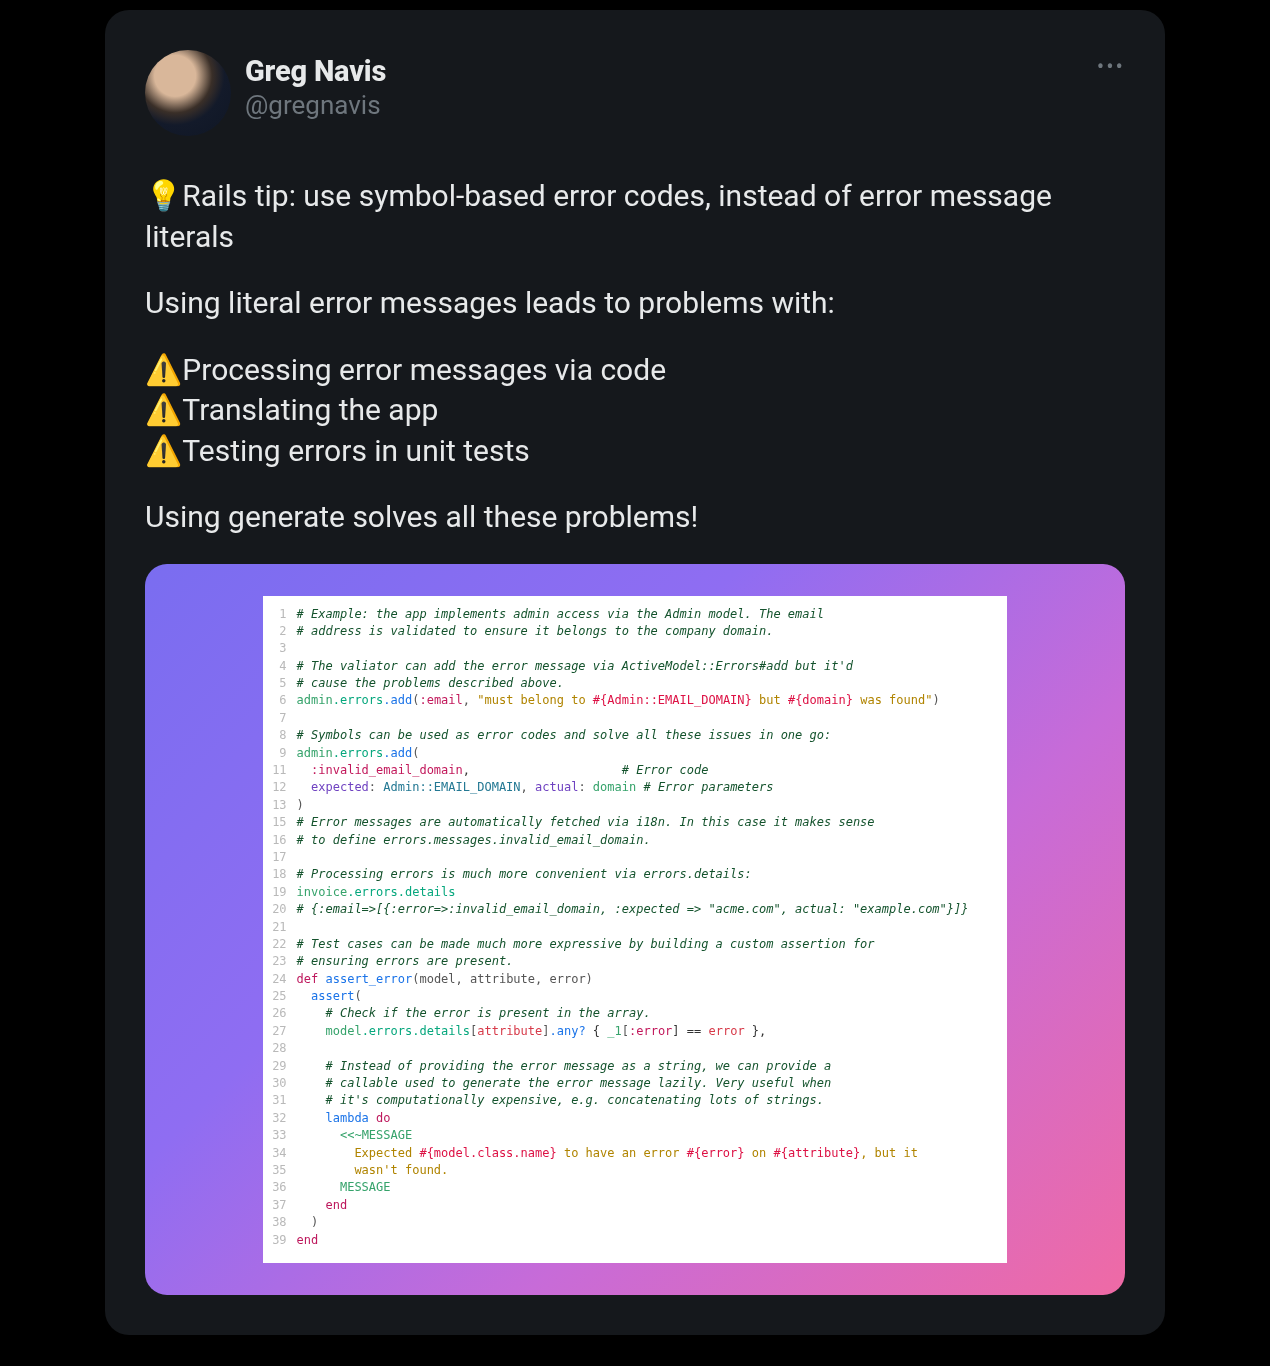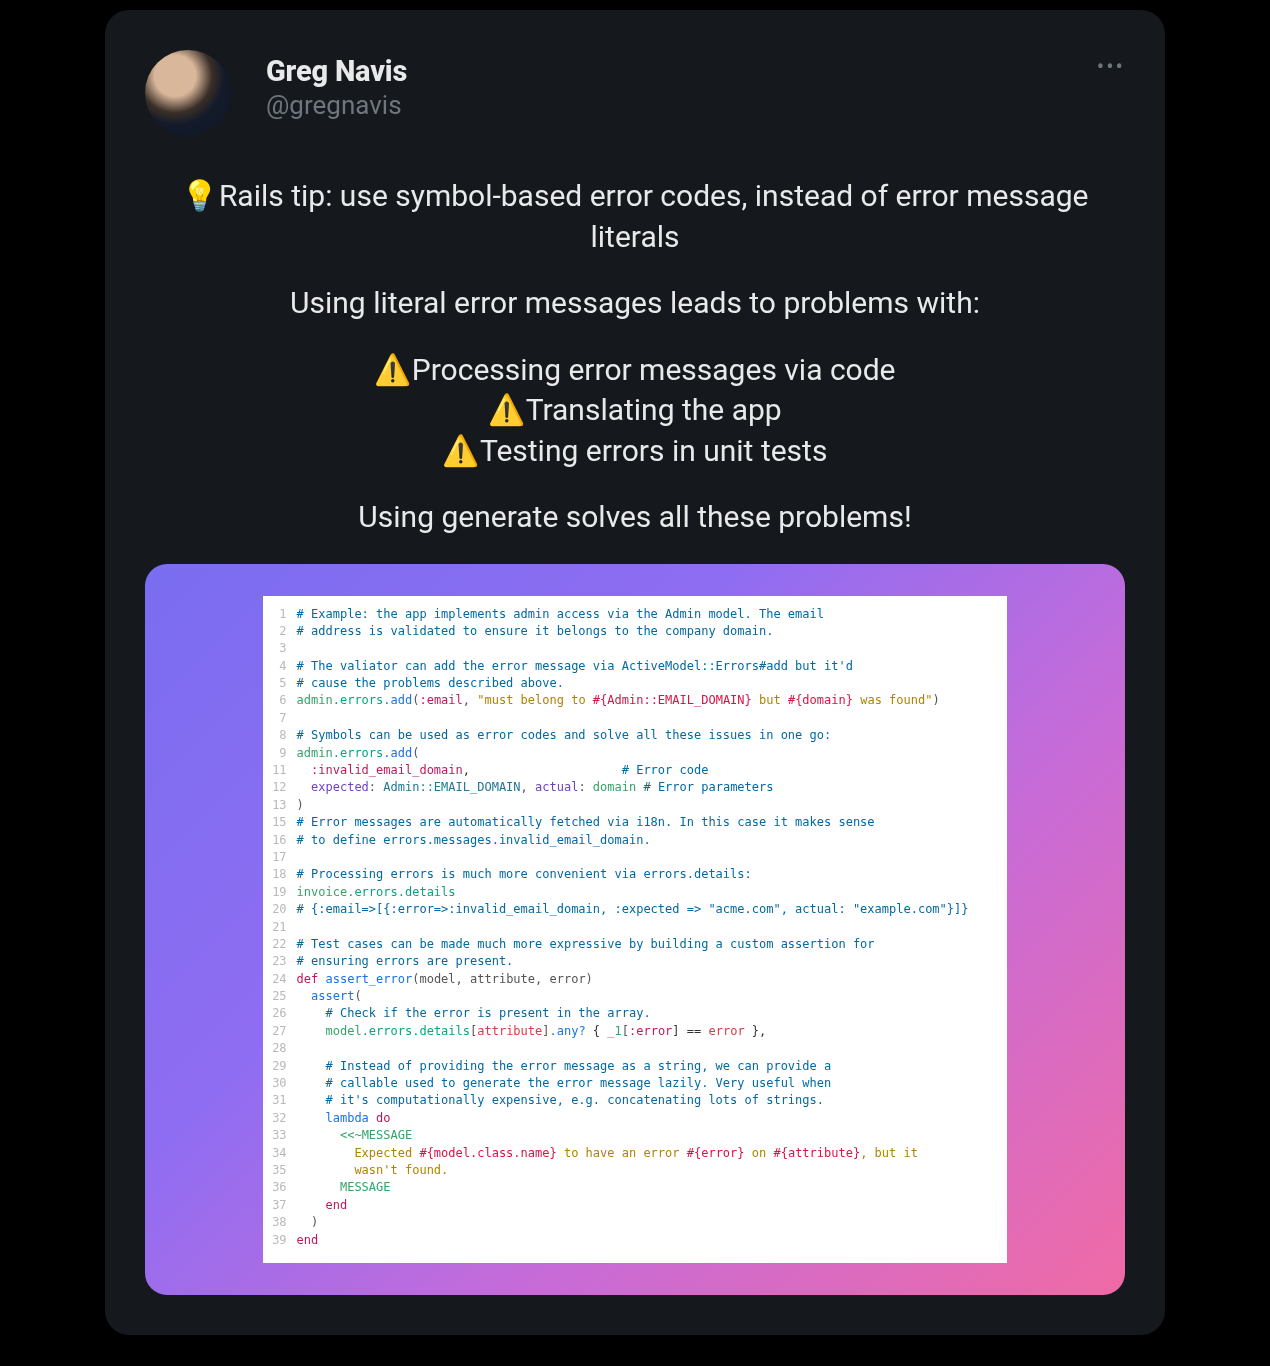--- a/index.html
+++ b/index.html
@@ -13,32 +13,32 @@
     justify-content: center;
   }
   .card {
     width: 1060px;
     background: #15181c;
     border-radius: 24px;
     padding: 40px;
     margin-top: 10px;
     color: #e7e9ea;
   }
-  .header { display: flex; align-items: flex-start; gap: 35px; }
+  .header { display: flex; align-items: flex-start; gap: 14px; }
   .avatar {
     width: 86px; height: 86px; border-radius: 50%;
     background: radial-gradient(circle at 35% 30%, #d9b79a 0 25%, #3a2f28 45%, #131a2a 60%, #0f1624 100%);
     flex: 0 0 86px;
   }
   .name-block { display: flex; flex-direction: column; justify-content: center; padding-top: 4px; }
   .display-name { font-size: 29px; font-weight: 800; color: #e7e9ea; letter-spacing: -0.2px; }
   .handle { font-size: 26px; color: #6e767d; margin-top: 2px; }
   .more { margin-left: auto; color: #6e767d; letter-spacing: 2px; font-size: 22px; padding-top: 4px; cursor: pointer; }
   .body { margin-top: 40px; font-size: 30px; line-height: 1.35; color: #e7e9ea; }
-  .body p { margin-bottom: 26px; text-align: center; }
+  .body p { margin-bottom: 26px; }
   .body p.nobot { margin-bottom: 0; }
   .media-wrap {
     margin-top: 18px;
     border-radius: 22px;
     overflow: hidden;
     background: linear-gradient(135deg, #7a6df0 0%, #8f6df2 35%, #c76bd8 65%, #ef6aa5 100%);
     padding: 32px 0;
     display: flex;
     justify-content: center;
   }
@@ -47,21 +47,21 @@
     width: 76%;
     padding: 10px 14px 14px 8px;
     font-family: ui-monospace, SFMono-Regular, Menlo, Consolas, monospace;
     font-size: 12px;
     line-height: 1.45;
     color: #333;
   }
   .code-line { display: flex; white-space: pre; }
   .ln { width: 26px; text-align: right; color: #b9b9b9; padding-right: 10px; flex: 0 0 26px; user-select: none; }
   .lc { flex: 1; }
-  .tok-comment { color: #0369a1; }
+  .tok-comment { color: #14532d; font-style: italic; }
   .tok-ident { color: #36a36b; }
   .tok-member { color: #06a77d; }
   .tok-call { color: #1a73e8; }
   .tok-sym { color: #c2185b; }
   .tok-key { color: #6f42c1; }
   .tok-str { color: #b08400; }
   .tok-interp { color: #d14; }
   .tok-kw { color: #be185d; }
   .tok-const { color: #237893; }
   .tok-err { color: #d73a49; }

